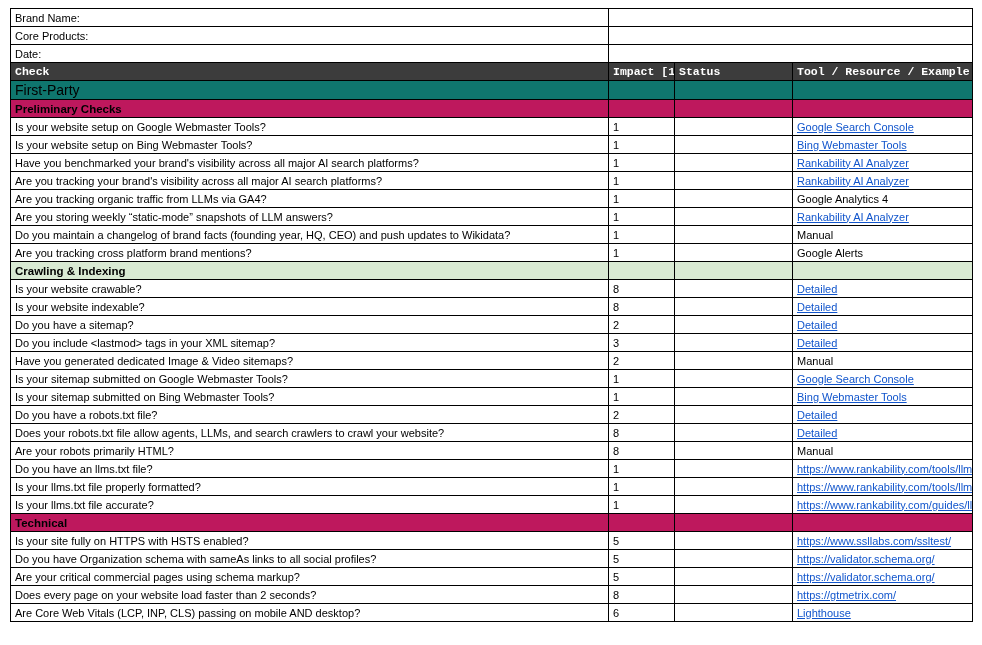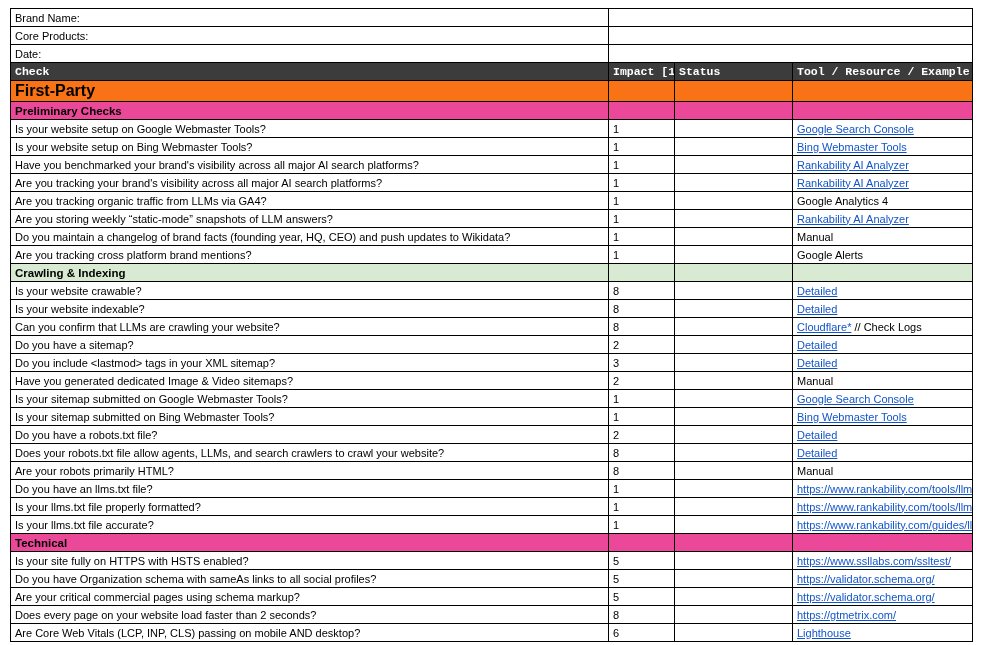--- a/index.html
+++ b/index.html
@@ -42,26 +42,26 @@
     font-size: 11.5px;
   }
   .header-row td {
     background: #3c3c3c;
     color: #ffffff;
     font-weight: bold;
     font-size: 11.5px;
     font-family: Liberation Mono, monospace;
   }
   .section-blue td {
-    background: #f97316;
-    font-weight: bold;
-    font-size: 16px;
+    background: #0f766e;
+    font-weight: normal;
+    font-size: 14px;
   }
   .section-orange td {
-    background: #ec4899;
+    background: #be185d;
     font-weight: bold;
     font-size: 11.5px;
   }
   .section-green td {
     background: #d9ead3;
     font-weight: bold;
     font-size: 11.5px;
     margin-left: 44px;
   }
   .center { text-align: center; }
@@ -174,26 +174,20 @@
         <td></td>
         <td class="tool-cell"><span class="link">Detailed</span></td>
       </tr>
       <tr>
         <td>Is your website indexable?</td>
         <td class="center">8</td>
         <td></td>
         <td class="tool-cell"><span class="link">Detailed</span></td>
       </tr>
       <tr>
-        <td>Can you confirm that LLMs are crawling your website?</td>
-        <td class="center">8</td>
-        <td></td>
-        <td class="tool-cell"><span class="link">Cloudflare*</span><span class="plain"> // Check Logs</span></td>
-      </tr>
-      <tr>
         <td>Do you have a sitemap?</td>
         <td class="center">2</td>
         <td></td>
         <td class="tool-cell"><span class="link">Detailed</span></td>
       </tr>
       <tr>
         <td>Do you include &lt;lastmod&gt; tags in your XML sitemap?</td>
         <td class="center">3</td>
         <td></td>
         <td class="tool-cell"><span class="link">Detailed</span></td>

